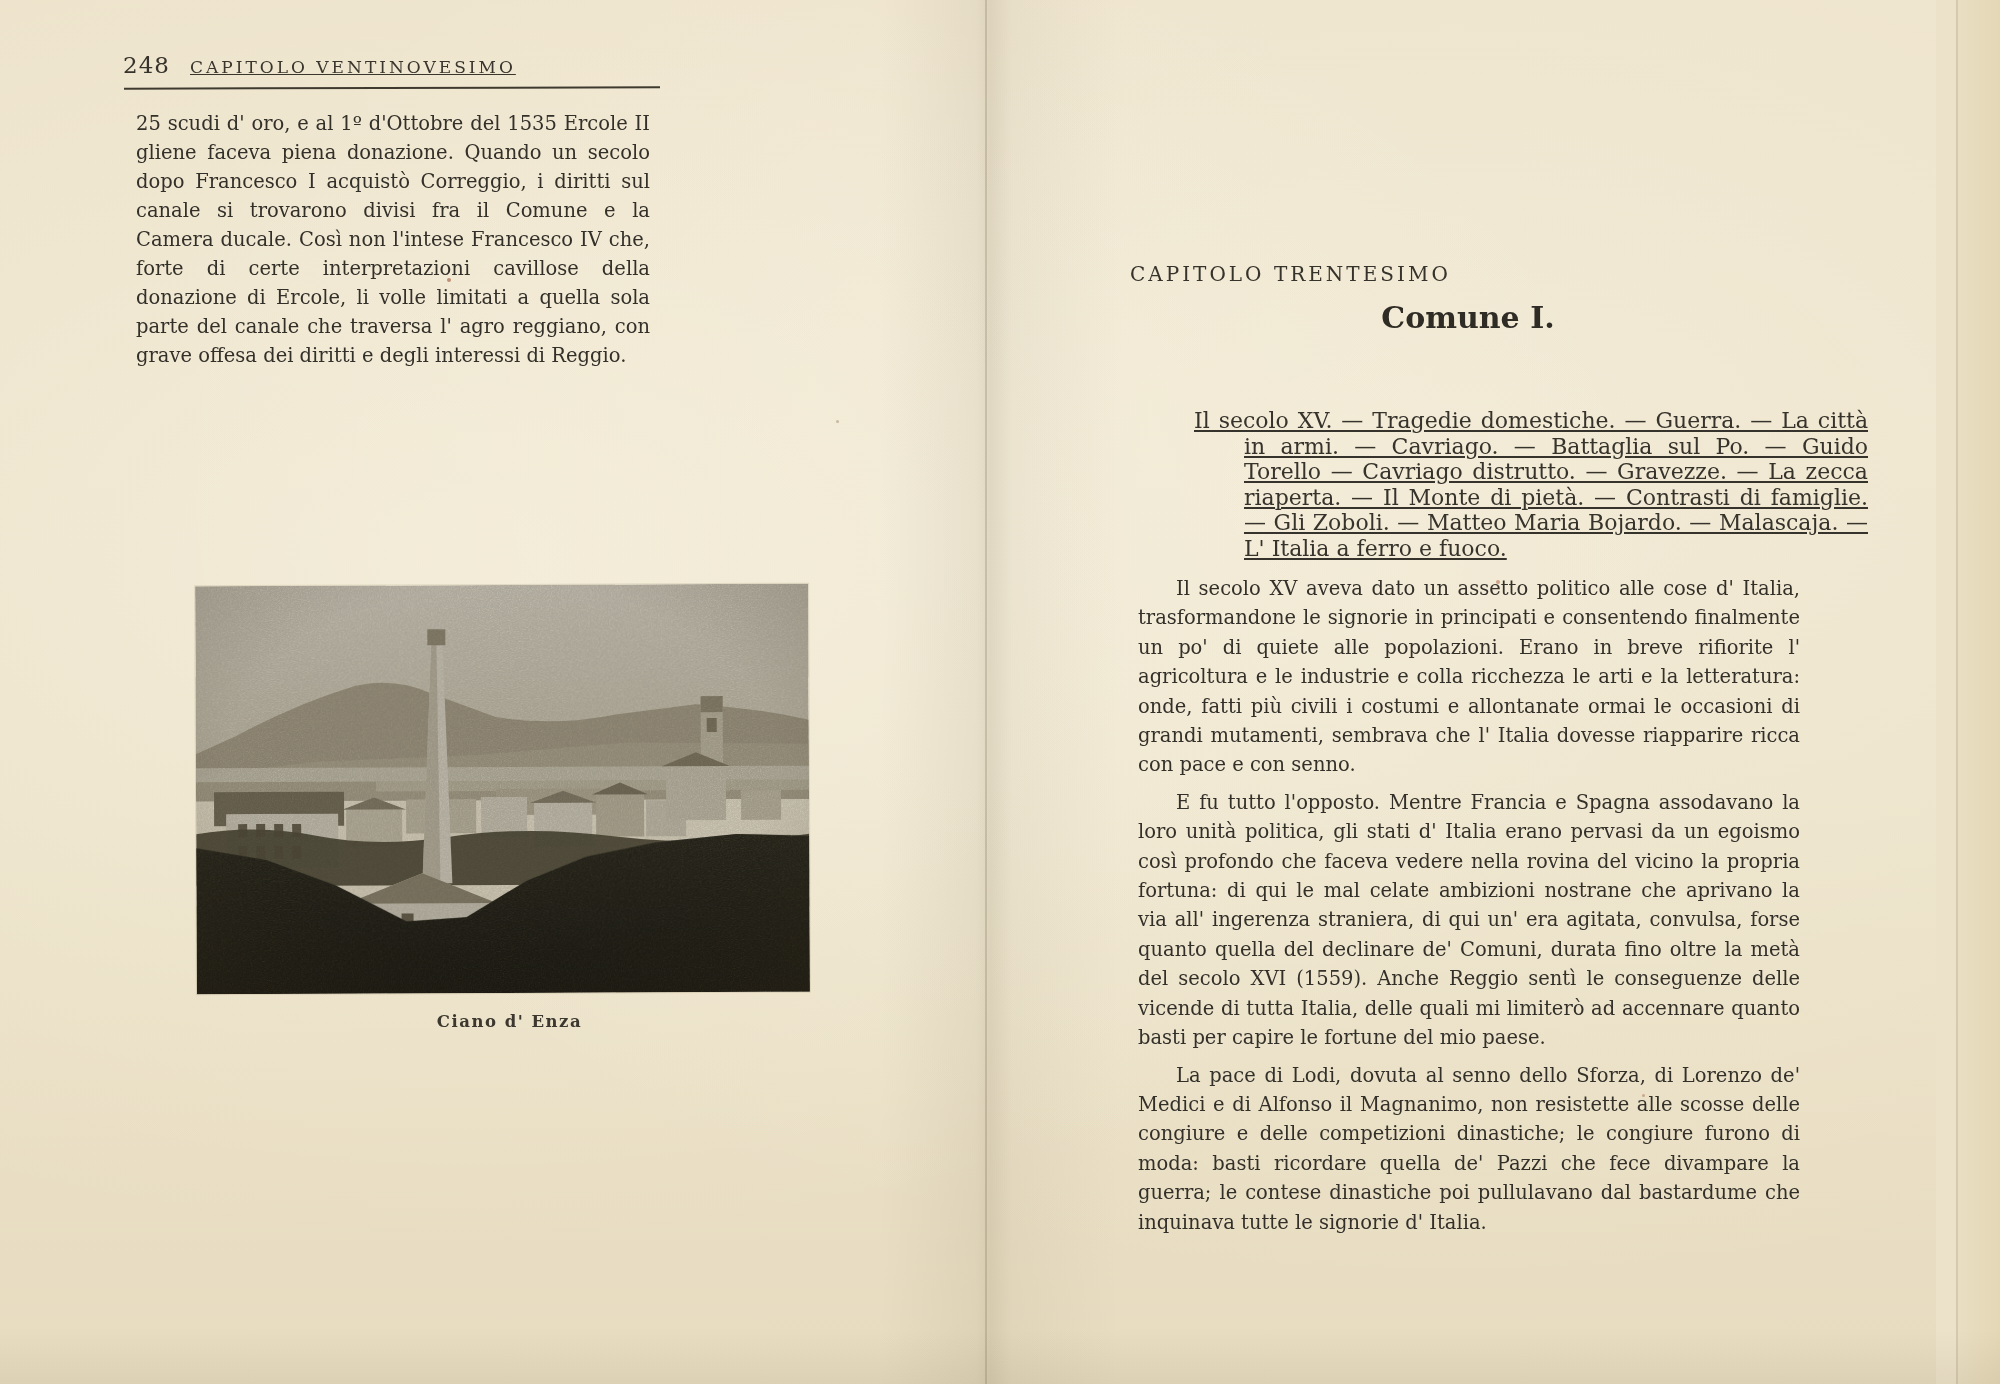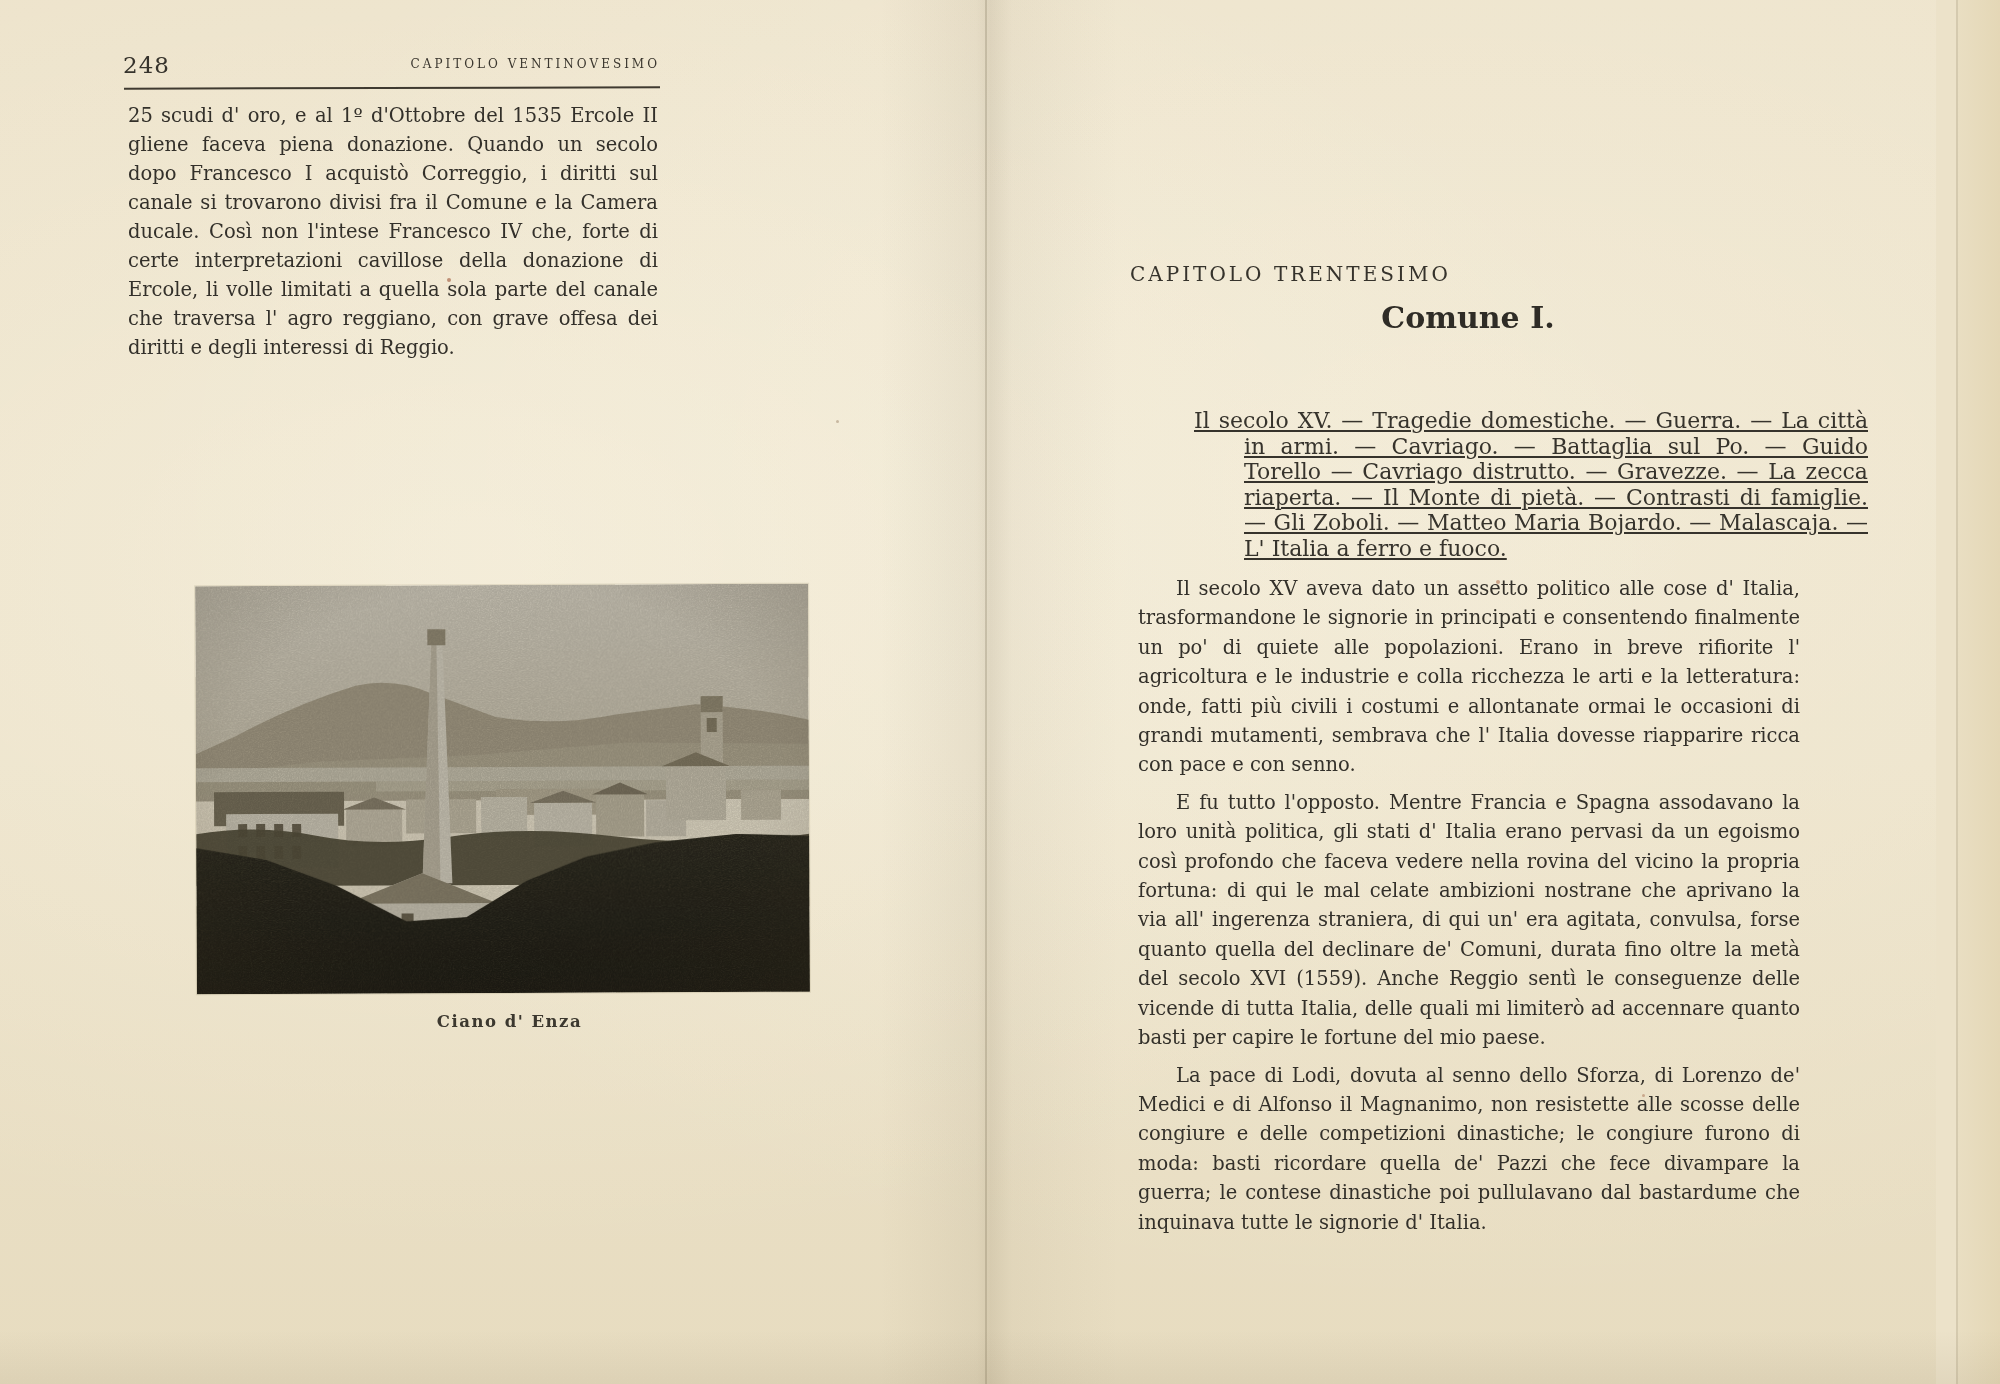--- a/index.html
+++ b/index.html
@@ -38,32 +38,32 @@
     position:absolute;left:0;top:1330px;width:2000px;height:54px;
     background:linear-gradient(to bottom, rgba(0,0,0,0), rgba(96,80,52,.08));
     pointer-events:none;
   }
 
   
   .pagenum{
     position:absolute;left:123px;top:52px;font-size:23px;letter-spacing:1px;color:#36332c;
   }
   .running-head{
-    position:absolute;left:190px;top:57px;width:470px;text-align:right;
-    font-size:12px;letter-spacing:3px;color:#3a362e;
+    position:absolute;left:190px;top:57px;width:470px;text-align:left;
+    font-size:17px;letter-spacing:3px;color:#3a362e;text-decoration:underline;
   }
   .head-rule{
     position:absolute;left:124px;top:87px;width:536px;height:2px;background:#3f3a30;
     transform:rotate(-0.15deg);
   }
   .left-body{
     position:absolute;left:124px;top:97px;width:538px;
     font-size:19.5px;line-height:29px;text-align:justify;color:#33302a;
   }
-  .left-body p{margin:4px;}
+  .left-body p{margin:12px;}
   .left-body p.indent{text-indent:40px;}
 
   .figure{
     position:absolute;left:196px;top:585px;width:613px;height:408px;
     transform:rotate(-0.25deg);
     box-shadow:0 0 0 1px rgba(120,105,75,.15);
     overflow:hidden;
   }
   .figure svg{display:block;width:613px;height:408px;}
   .fig-caption{

